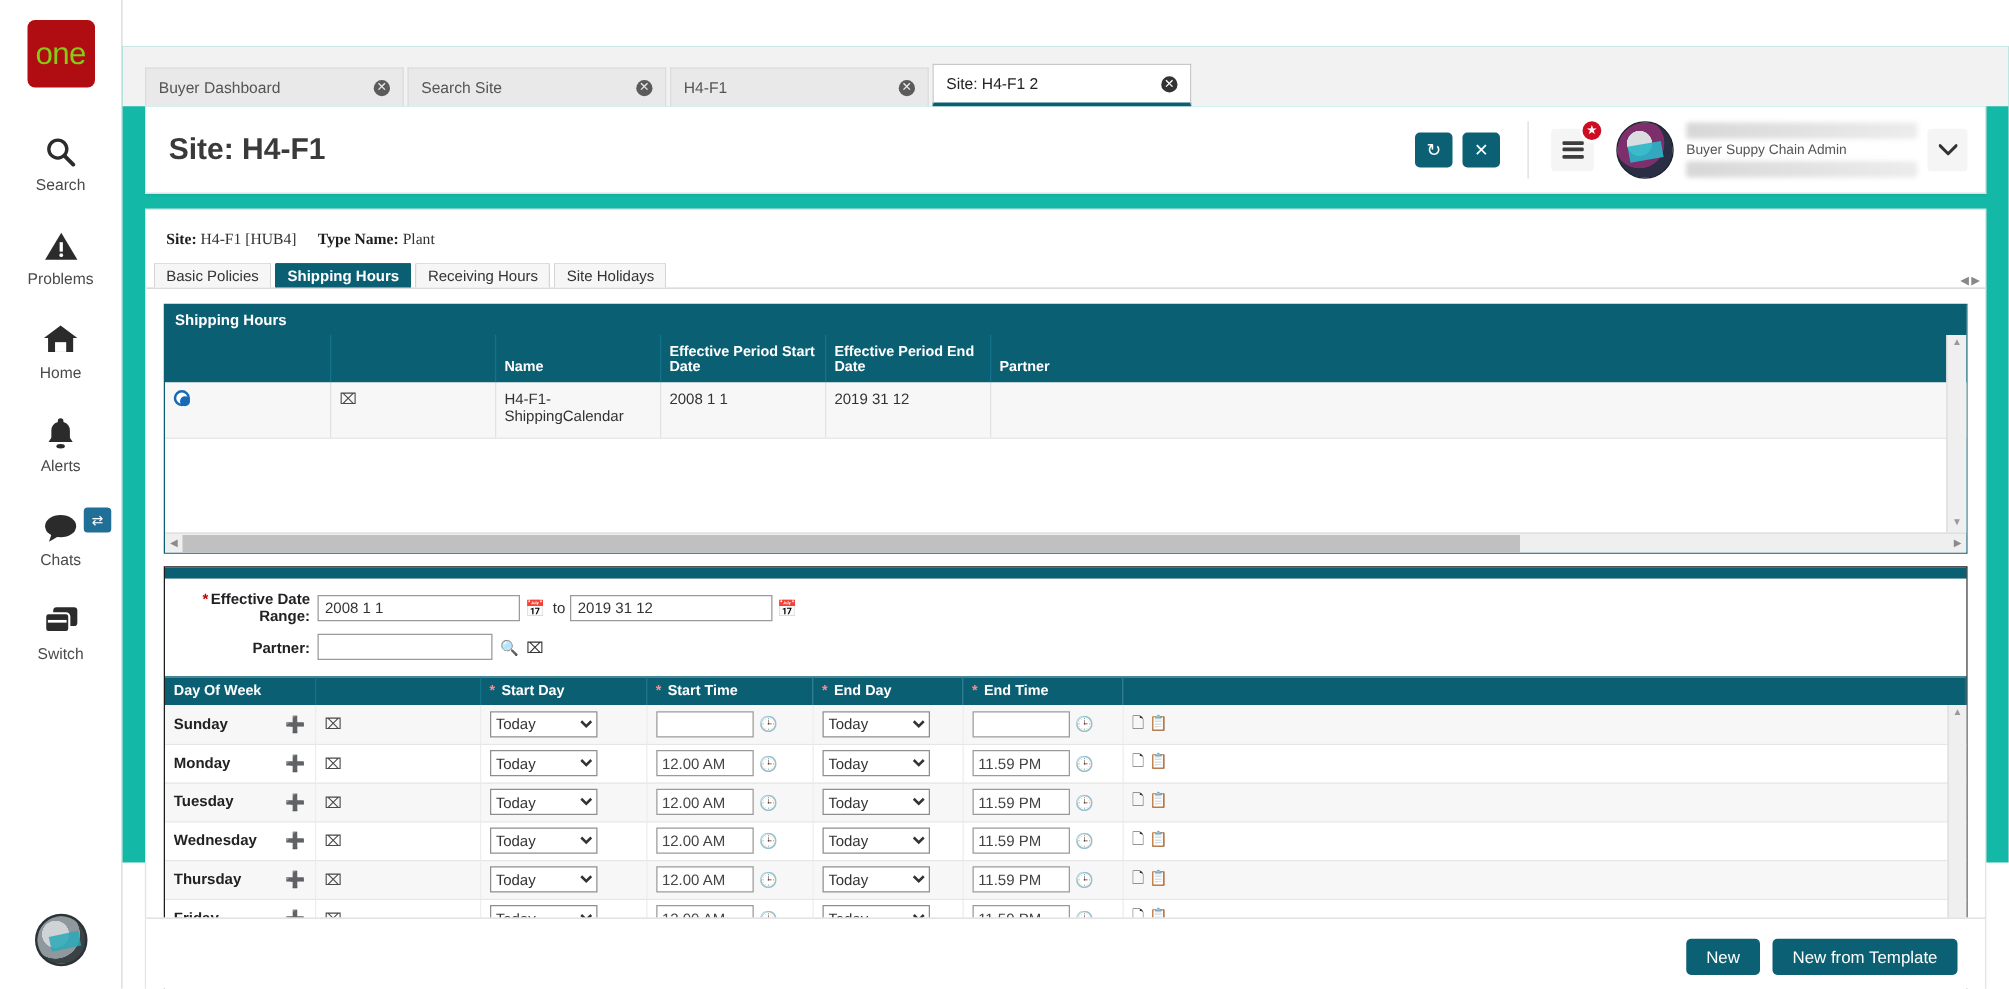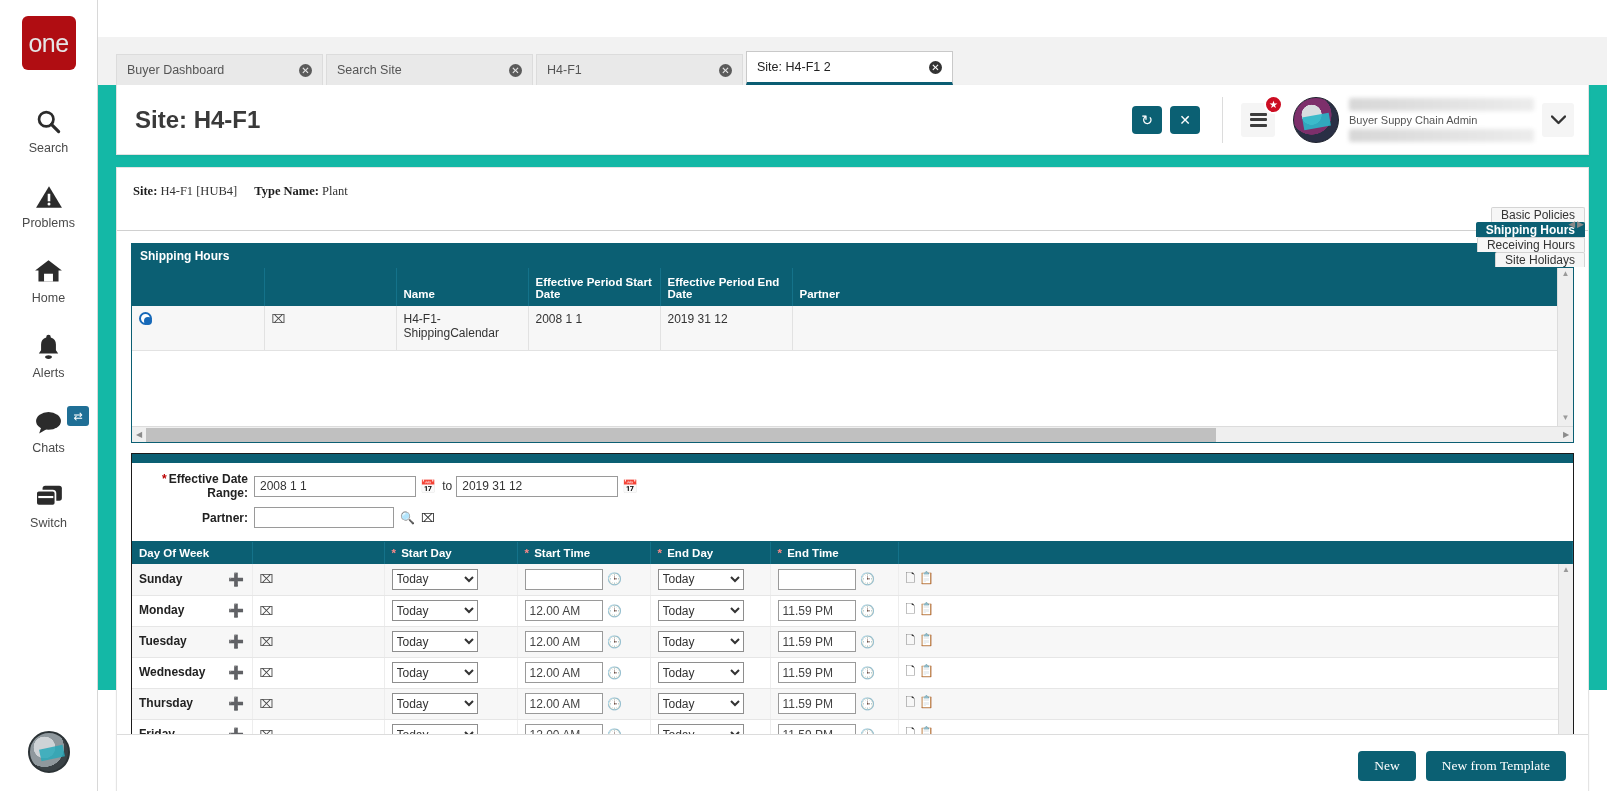--- a/index.html
+++ b/index.html
@@ -16,21 +16,21 @@
   
   .rail {
     width:98px; flex:0 0 98px; height:791px;
     background:#ffffff; border-right:1px solid #d8d8d8;
     position:relative;
   }
   .logo {
     width:54px; height:54px; margin:16px auto 0; background:#b00d12;
     border-radius:6px; display:flex; align-items:center; justify-content:center;
   }
-  .logo-text { color:#e5e5e5; font-size:25px; font-family:"Liberation Sans",sans-serif; letter-spacing:-0.5px; line-height:1;}
+  .logo-text { color:#84cc16; font-size:25px; font-family:"Liberation Sans",sans-serif; letter-spacing:-0.5px; line-height:1;}
   .rail-items { margin-top:22px; }
   .rail-item {
     display:flex; flex-direction:column; align-items:center; justify-content:center;
     height:75px; cursor:pointer; position:relative;
   }
   .rail-item .glyph { height:34px; display:flex; align-items:center; justify-content:center; color:#2b2b2b; }
   .rail-item .lbl { margin-top:2px; font-size:12.5px; color:#4a4a4a; }
   .switch-badge {
     position:absolute; right:8px; top:14px;
     width:22px; height:20px; background:#1f6f96; border-radius:3px;
@@ -110,21 +110,21 @@
   
   .content {
     margin:12px 18px 0 18px; background:#fff; border:1px solid #e4e4e4;
     height:630px; position:relative; box-shadow:0 1px 2px rgba(0,0,0,.05);
   }
   .infoline { padding:16px 0 8px 16px; font-size:12.5px; color:#333;font-family:Liberation Serif, serif; }
   .infoline b { color:#1d1d1d; }
   .infoline .v { color:#333; margin-right:14px; }
 
   
-  .itabs { display:flex; align-items:flex-end; padding-left:6px; border-bottom:1px solid #d0d0d0; position:relative; height:24px;flex-direction:column;}
+  .itabs { display:flex; align-items:flex-end; padding-left:6px; border-bottom:1px solid #d0d0d0; position:relative; height:24px;}
   .itab {
     height:20px; padding:0 9px; font-size:12px; color:#333; background:#f6f6f6;
     border:1px solid #d4d4d4; border-bottom:none; margin-right:3px; cursor:pointer;
     display:flex; align-items:center; border-radius:2px 2px 0 0;
   }
   .itab.active { background:#0b5f73; color:#fff; font-weight:bold; border-color:#0b5f73; }
   .itab-arrows { position:absolute; right:4px; bottom:1px; display:flex; gap:2px; color:#888; font-size:9px; }
 
   
   .grid1 { margin:12px 14px 0 14px; border:1px solid #0b5f73; }
@@ -190,21 +190,21 @@
   input.tm { width:78px; height:21px; border:1px solid #9a9a9a; font-size:12px; padding:0 4px; color:#444;}
   .clock { margin-left:5px; font-size:12px; color:#5a5a8a; cursor:pointer; }
   .cpy { font-size:12px; margin-right:4px; cursor:pointer; }
   .dgrid-scroll { position:absolute; right:0; top:22px; bottom:0; width:15px; background:#efefef; border-left:1px solid #dcdcdc; }
   .dgrid-scroll .ar { text-align:center; font-size:8px; color:#9a9a9a; line-height:12px; }
   .dgrid-scroll .ar.bot { position:absolute; bottom:2px; left:0; right:0; }
 
   .save-bar { background:#fff; padding:7px 10px; display:flex; justify-content:flex-end; }
   .btn {
     background:#0b6073; color:#fff; border:none; border-radius:4px; font-size:13.5px;
-    padding:7px 16px; cursor:pointer; font-family:Liberation Serif, serif;
+    padding:7px 16px; cursor:pointer; font-family:Liberation Sans, sans-serif;
   }
   .footer {
     position:absolute; left:0; right:0; bottom:0; height:62px; border-top:1px solid #dcdcdc;
     display:flex; align-items:center; justify-content:flex-end; padding-right:22px; gap:10px; background:#fff;
   }
 </style>
 </head>
 <body>
 
 <div class="app">

